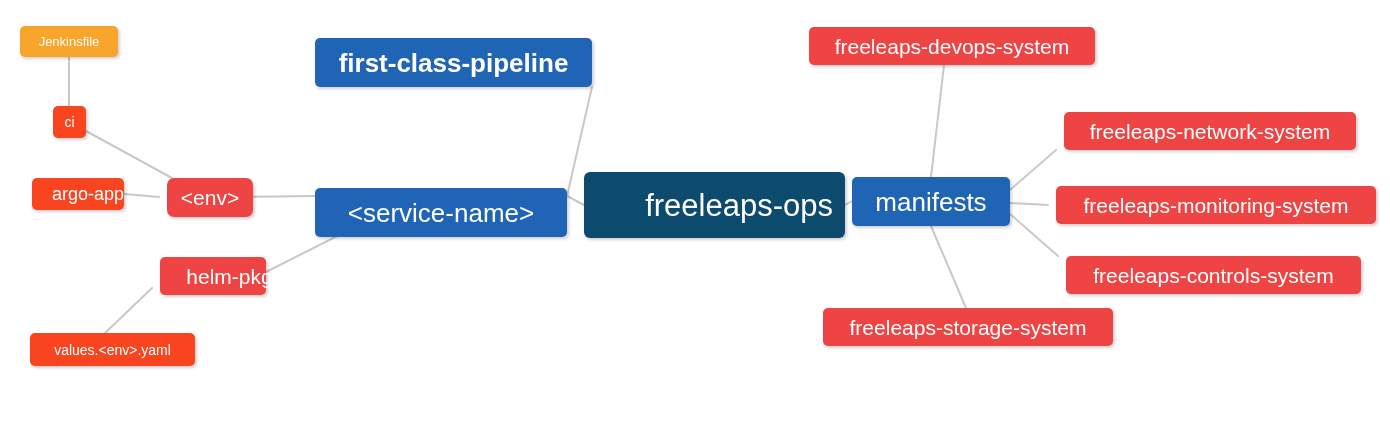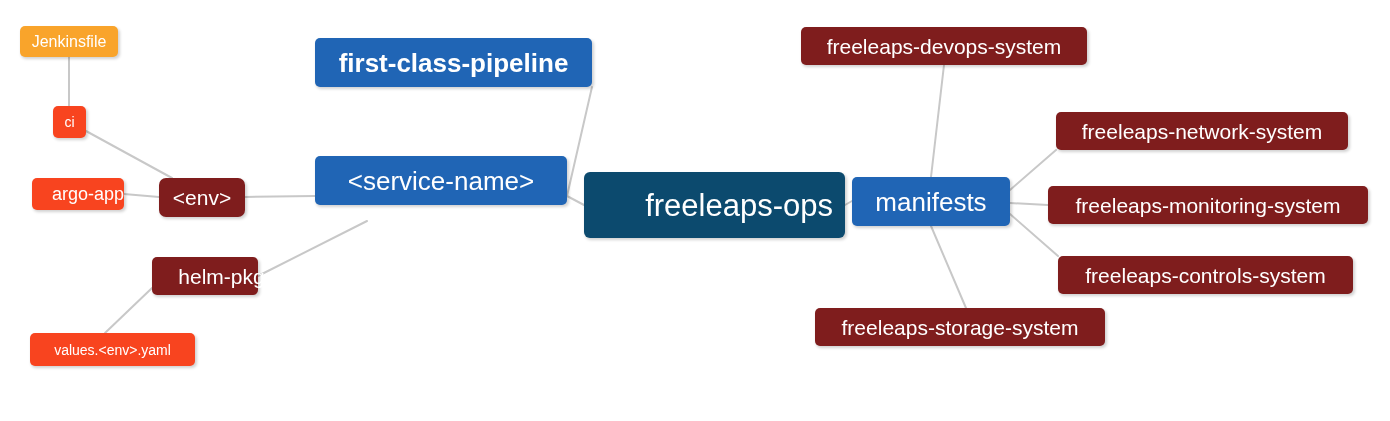--- a/index.html
+++ b/index.html
@@ -42,34 +42,35 @@
   .node-root {
     background: #0c4a6e;
     font-size: 31px;
     border-radius: 6px;
     justify-content: flex-end;
   }
   .node-blue {
     background: #2065b5;
   }
   .node-green {
-    background: #7f1d1d;
+    background: #ef4444;
+    margin-left: 8px;
   }
   .node-orange {
     background: #f9a42b;
   }
   .node-red {
     background: #f8441f;
   }
   .size-xl { font-size: 31px; }
   .size-lg { font-size: 26px; }
   .size-md { font-size: 21px; }
   .size-sm { font-size: 18px; padding-left: 32px; }
   .size-xs { font-size: 14px; text-align: right; }
-  .size-xxs { font-size: 16px; }
+  .size-xxs { font-size: 13px; }
 </style>
 </head>
 <body>
 
 <div id="mindmap-canvas">
   <svg id="edge-layer" viewBox="0 0 1390 421" width="1390" height="421">
       <line x1="584" y1="205" x2="567" y2="196" stroke="#c8c8c8" stroke-width="2" stroke-linecap="round"></line>
       <line x1="845" y1="205" x2="852" y2="201" stroke="#c8c8c8" stroke-width="2" stroke-linecap="round"></line>
       <line x1="567" y1="196" x2="592" y2="87" stroke="#c8c8c8" stroke-width="2" stroke-linecap="round"></line>
       <line x1="315" y1="196" x2="245" y2="197" stroke="#c8c8c8" stroke-width="2" stroke-linecap="round"></line>
@@ -81,21 +82,21 @@
       <line x1="931" y1="177" x2="944" y2="65" stroke="#c8c8c8" stroke-width="2" stroke-linecap="round"></line>
       <line x1="1010" y1="190" x2="1056" y2="150" stroke="#c8c8c8" stroke-width="2" stroke-linecap="round"></line>
       <line x1="1010" y1="203" x2="1048" y2="205" stroke="#c8c8c8" stroke-width="2" stroke-linecap="round"></line>
       <line x1="1010" y1="214" x2="1058" y2="256" stroke="#c8c8c8" stroke-width="2" stroke-linecap="round"></line>
       <line x1="931" y1="226" x2="966" y2="308" stroke="#c8c8c8" stroke-width="2" stroke-linecap="round"></line>
     </svg>
   <div id="node-layer">
       <div class="node node-root size-xl" style="left: 584px; top: 172px; width: 261px; height: 66px;">
         <span>freeleaps-ops</span>
       </div>
-      <div class="node node-blue size-lg" style="left: 315px; top: 156px; width: 252px; height: 49px;">
+      <div class="node node-blue size-lg" style="left: 315px; top: 188px; width: 252px; height: 49px;">
         <span>&lt;service-name&gt;</span>
       </div>
       <div class="node node-blue size-lg" style="left: 315px; top: 38px; width: 277px; height: 49px; font-weight: bold;">
         <span>first-class-pipeline</span>
       </div>
       <div class="node node-blue size-lg" style="left: 852px; top: 177px; width: 158px; height: 49px; align-items: center;">
         <span>manifests</span>
       </div>
       <div class="node node-green size-md" style="left: 159px; top: 178px; width: 86px; height: 39px; border-radius: 7px;">
         <span>&lt;env&gt;</span>

